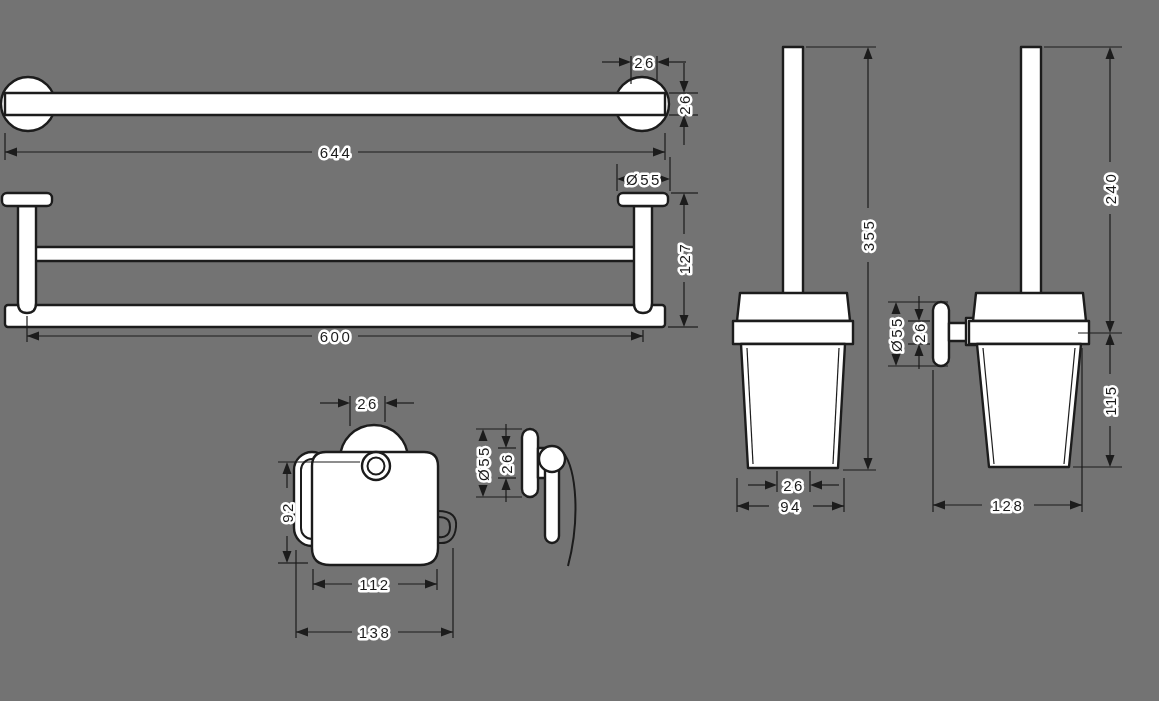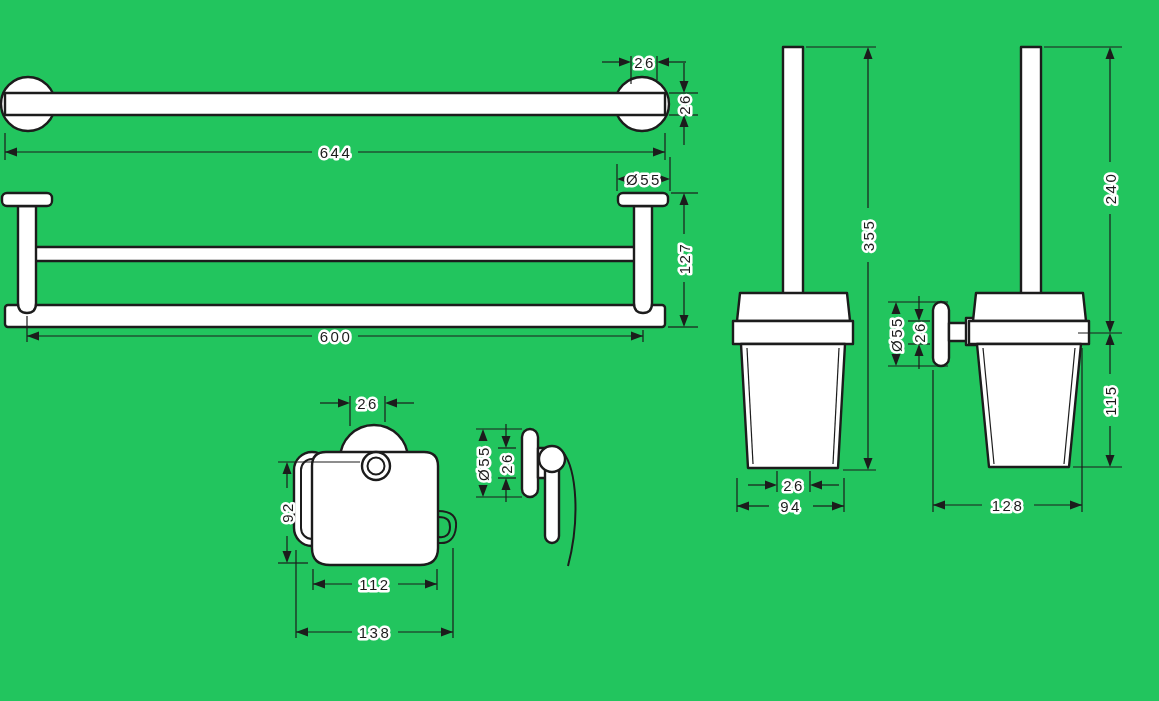--- a/index.html
+++ b/index.html
@@ -1,16 +1,16 @@
 <!DOCTYPE html>
 <html><head>
 <meta charset="utf-8">
 <style>
   html,body{margin:0;padding:0;background:#ffffff;}
-  .canvas{position:relative;width:1159px;height:701px;background:#22c55e;overflow:hidden;
+  .canvas{position:relative;width:1159px;height:701px;background:#737373;overflow:hidden;
           font-family:"Liberation Sans", sans-serif;}
   svg{display:block;}
   .o2{fill:#ffffff;stroke:#1c1c1c;stroke-width:2.4;stroke-linejoin:round;}
   .o15{fill:none;stroke:#1c1c1c;stroke-width:2;stroke-linejoin:round;}
   .thin{fill:none;stroke:#1c1c1c;stroke-width:1.2;}
   .arr{fill:#1c1c1c;stroke:none;}
   .dim{font-family:"Liberation Sans", sans-serif;font-size:15px;letter-spacing:2.5px;
        fill:#1c1c1c;text-anchor:middle;dominant-baseline:central;
        paint-order:stroke;stroke:#ffffff;stroke-width:5px;stroke-linejoin:round;}
 </style>

